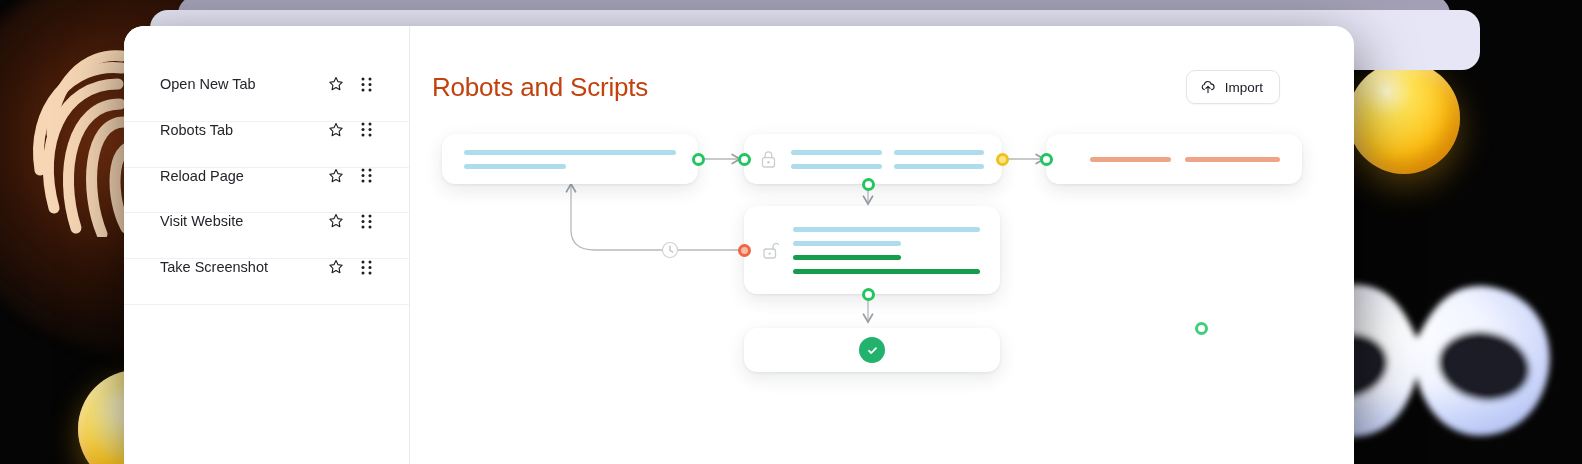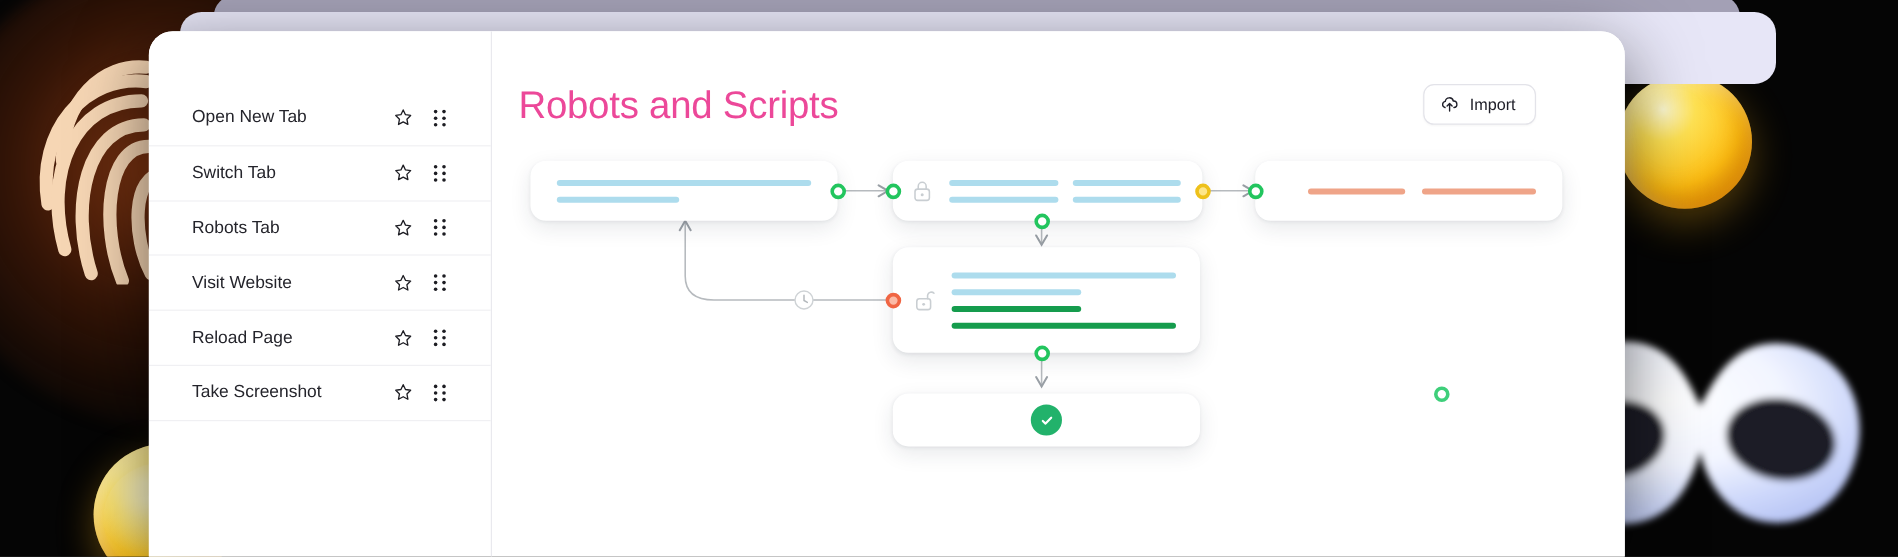--- a/index.html
+++ b/index.html
@@ -127,21 +127,21 @@
     font-size: 18px;
     font-weight: bold;
     color: #1d1d23;
     letter-spacing: .1px;
   }
 
   #sidebar-list { margin-top: 22px; }
   .sidebar-item {
     height: 45.8px;
     display: flex;
-    align-items: center;
+    align-items: flex-start;
     padding: 0 36px;
     border-bottom: 1px solid #f0f0f3;
     cursor: pointer;
     gap: 29px;
   }
   .sidebar-label {
     flex: 1;
     font-size: 14.5px;
     color: #24242b;
   }
@@ -155,23 +155,23 @@
     position: relative;
     background: #fff;
   }
   #topbar {
     display: flex;
     align-items: center;
     padding: 36px 74px 0 22px;
     height: 86px;
   }
   #page-title {
-    font-size: 32px;
+    font-size: 26px;
     font-weight: normal;
-    color: #ec4899;
+    color: #c2410c;
     flex: 1;
     letter-spacing: -.2px;
   }
   #actions { display: flex; align-items: center; gap: 0; }
   #import-button {
     display: flex; align-items: center; gap: 9px;
     height: 34px;
     padding: 0 16px 0 13px;
     background: #fff;
     border: 1px solid #e3e3e9;
@@ -300,69 +300,53 @@
               <circle cx="2" cy="2" r="1.5" fill="#1d1d23"></circle>
               <circle cx="9" cy="2" r="1.5" fill="#1d1d23"></circle>
               <circle cx="2" cy="7.5" r="1.5" fill="#1d1d23"></circle>
               <circle cx="9" cy="7.5" r="1.5" fill="#1d1d23"></circle>
               <circle cx="2" cy="13" r="1.5" fill="#1d1d23"></circle>
               <circle cx="9" cy="13" r="1.5" fill="#1d1d23"></circle>
             </svg>
           </span>
         </div>
         <div class="sidebar-item">
-          <span class="sidebar-label">Switch Tab</span>
+          <span class="sidebar-label">Robots Tab</span>
           <span class="row-icons">
             <svg class="star-icon" viewBox="0 0 16 16">
               <path d="M8 1.6 L9.9 5.6 L14.2 6.2 L11.1 9.3 L11.9 13.7 L8 11.6 L4.1 13.7 L4.9 9.3 L1.8 6.2 L6.1 5.6 Z" fill="none" stroke="#1d1d23" stroke-width="1.1" stroke-linejoin="round"></path>
             </svg>
             <svg class="grip-icon" viewBox="0 0 12 15">
               <circle cx="2" cy="2" r="1.5" fill="#1d1d23"></circle>
               <circle cx="9" cy="2" r="1.5" fill="#1d1d23"></circle>
               <circle cx="2" cy="7.5" r="1.5" fill="#1d1d23"></circle>
               <circle cx="9" cy="7.5" r="1.5" fill="#1d1d23"></circle>
               <circle cx="2" cy="13" r="1.5" fill="#1d1d23"></circle>
               <circle cx="9" cy="13" r="1.5" fill="#1d1d23"></circle>
             </svg>
           </span>
         </div>
         <div class="sidebar-item">
-          <span class="sidebar-label">Robots Tab</span>
+          <span class="sidebar-label">Reload Page</span>
           <span class="row-icons">
             <svg class="star-icon" viewBox="0 0 16 16">
               <path d="M8 1.6 L9.9 5.6 L14.2 6.2 L11.1 9.3 L11.9 13.7 L8 11.6 L4.1 13.7 L4.9 9.3 L1.8 6.2 L6.1 5.6 Z" fill="none" stroke="#1d1d23" stroke-width="1.1" stroke-linejoin="round"></path>
             </svg>
             <svg class="grip-icon" viewBox="0 0 12 15">
               <circle cx="2" cy="2" r="1.5" fill="#1d1d23"></circle>
               <circle cx="9" cy="2" r="1.5" fill="#1d1d23"></circle>
               <circle cx="2" cy="7.5" r="1.5" fill="#1d1d23"></circle>
               <circle cx="9" cy="7.5" r="1.5" fill="#1d1d23"></circle>
               <circle cx="2" cy="13" r="1.5" fill="#1d1d23"></circle>
               <circle cx="9" cy="13" r="1.5" fill="#1d1d23"></circle>
             </svg>
           </span>
         </div>
         <div class="sidebar-item">
           <span class="sidebar-label">Visit Website</span>
-          <span class="row-icons">
-            <svg class="star-icon" viewBox="0 0 16 16">
-              <path d="M8 1.6 L9.9 5.6 L14.2 6.2 L11.1 9.3 L11.9 13.7 L8 11.6 L4.1 13.7 L4.9 9.3 L1.8 6.2 L6.1 5.6 Z" fill="none" stroke="#1d1d23" stroke-width="1.1" stroke-linejoin="round"></path>
-            </svg>
-            <svg class="grip-icon" viewBox="0 0 12 15">
-              <circle cx="2" cy="2" r="1.5" fill="#1d1d23"></circle>
-              <circle cx="9" cy="2" r="1.5" fill="#1d1d23"></circle>
-              <circle cx="2" cy="7.5" r="1.5" fill="#1d1d23"></circle>
-              <circle cx="9" cy="7.5" r="1.5" fill="#1d1d23"></circle>
-              <circle cx="2" cy="13" r="1.5" fill="#1d1d23"></circle>
-              <circle cx="9" cy="13" r="1.5" fill="#1d1d23"></circle>
-            </svg>
-          </span>
-        </div>
-        <div class="sidebar-item">
-          <span class="sidebar-label">Reload Page</span>
           <span class="row-icons">
             <svg class="star-icon" viewBox="0 0 16 16">
               <path d="M8 1.6 L9.9 5.6 L14.2 6.2 L11.1 9.3 L11.9 13.7 L8 11.6 L4.1 13.7 L4.9 9.3 L1.8 6.2 L6.1 5.6 Z" fill="none" stroke="#1d1d23" stroke-width="1.1" stroke-linejoin="round"></path>
             </svg>
             <svg class="grip-icon" viewBox="0 0 12 15">
               <circle cx="2" cy="2" r="1.5" fill="#1d1d23"></circle>
               <circle cx="9" cy="2" r="1.5" fill="#1d1d23"></circle>
               <circle cx="2" cy="7.5" r="1.5" fill="#1d1d23"></circle>
               <circle cx="9" cy="7.5" r="1.5" fill="#1d1d23"></circle>
               <circle cx="2" cy="13" r="1.5" fill="#1d1d23"></circle>

